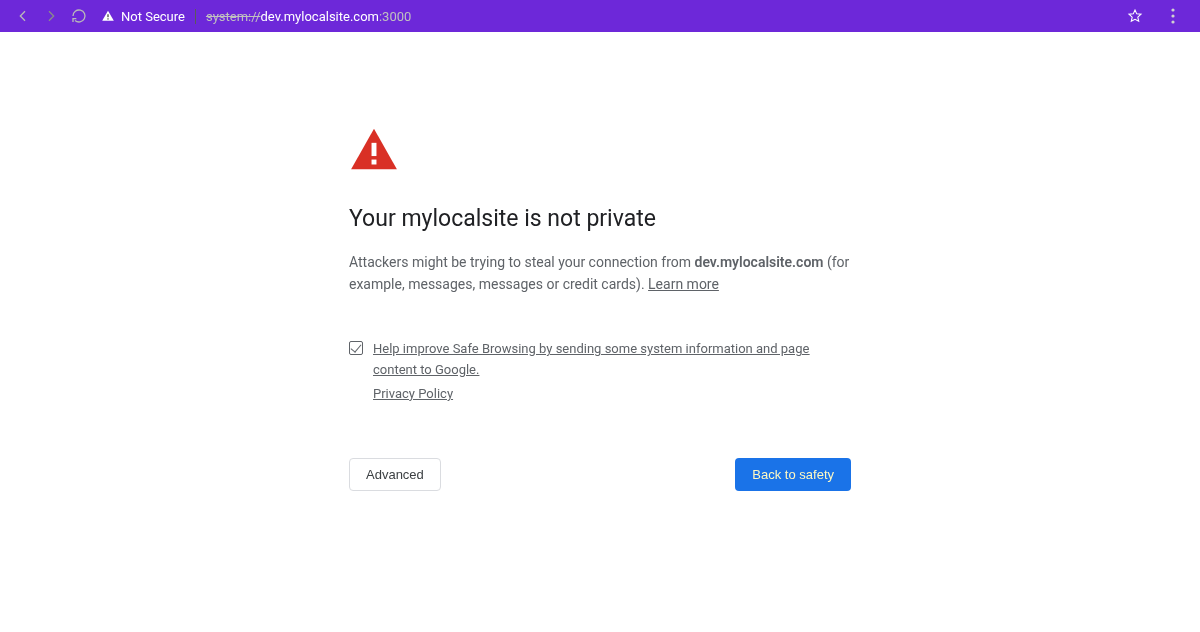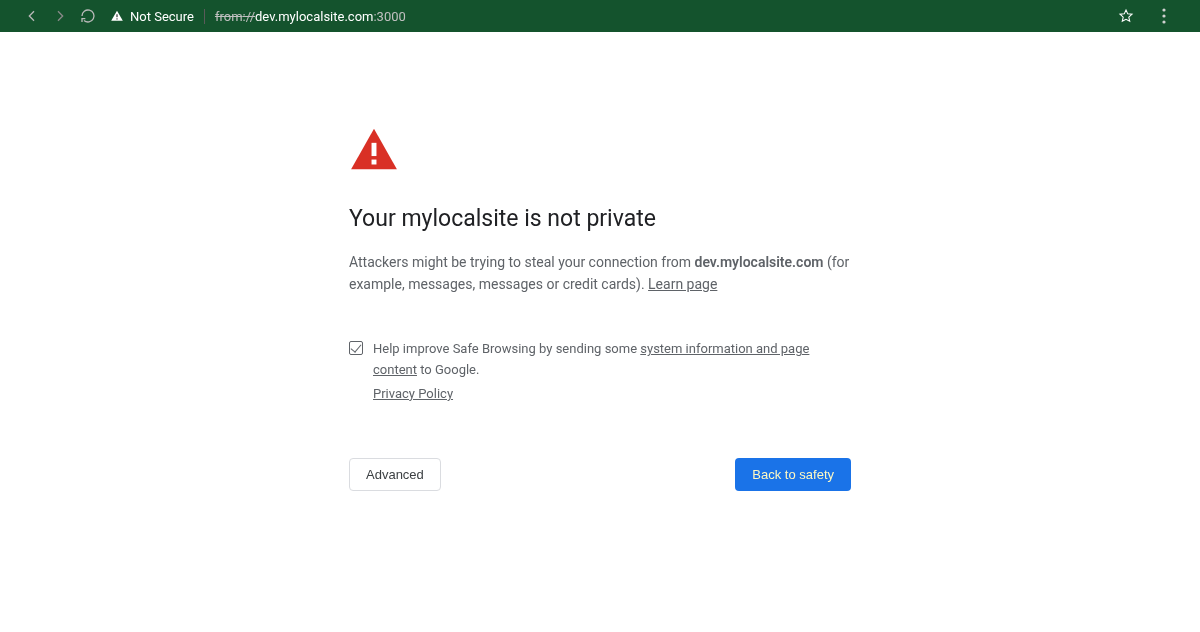--- a/index.html
+++ b/index.html
@@ -9,25 +9,25 @@
     }
     body {
       font-family: -apple-system, BlinkMacSystemFont, "Segoe UI", Roboto, Helvetica, Arial, sans-serif;
       background: #fff;
       width: 1200px;
       height: 632px;
       overflow: hidden;
     }
     
     .toolbar {
-      background: #14532d;
+      background: #6d28d9;
       height: 32px;
       display: flex;
       align-items: center;
-      padding: 0 18px;
+      padding: 0 9px;
       color: #c9c9c9;
     }
     .tb-icon {
       width: 28px;
       height: 28px;
       display: flex;
       align-items: center;
       justify-content: center;
       cursor: pointer;
       border-radius: 14px;
@@ -108,20 +108,21 @@
       letter-spacing: 0px;
     }
     .opt-row {
       margin-top: 44px;
       font-size: 13px;
       color: #5f6368;
       display: flex;
       align-items: flex-start;
       gap: 10px;
       line-height: 1.55;
+      text-decoration: underline;
     }
     .chk {
       width: 14px; height: 14px;
       border: 1px solid #5f6368;
       border-radius: 2px;
       flex: 0 0 14px;
       margin-top: 2px;
       position: relative;
       background: #fff;
     }
@@ -186,21 +187,21 @@
   <div class="addr">
     <div class="ns-chip">
       <svg class="tri" viewBox="0 0 24 24" fill="#ffffff">
           <path d="M12 3 L22 20 H2 Z"></path>
           <rect x="11" y="9" width="2" height="5" fill="#2f2f2f"></rect>
           <rect x="11" y="16" width="2" height="2" fill="#2f2f2f"></rect>
         </svg>
       <span>Not Secure</span>
     </div>
     <span class="url">
-      <span class="strike">from</span><span class="strike">://</span><span class="host">dev.mylocalsite.com</span><span>:3000</span>
+      <span class="strike">system</span><span class="strike">://</span><span class="host">dev.mylocalsite.com</span><span>:3000</span>
     </span>
   </div>
 
   <div class="star">
     <svg width="16" height="16" viewBox="0 0 24 24" fill="none" stroke="#ffffff" stroke-width="1.6">
         <path d="M12 3l2.6 5.8 6.4.6-4.8 4.3 1.4 6.3L12 17l-5.6 3 1.4-6.3L3 9.4l6.4-.6L12 3z"></path>
       </svg>
   </div>
   <div class="menu-dots">
     <svg width="4" height="16" viewBox="0 0 4 16" fill="#d0d0d0">
@@ -216,21 +217,21 @@
 
     <svg class="warn-icon" viewBox="0 0 56 50">
       <path d="M28 2 L54 48 H2 Z" fill="#d93025"></path>
       <rect x="25.2" y="18" width="5.6" height="15" fill="#ffffff"></rect>
       <rect x="25.2" y="37" width="5.6" height="5.6" fill="#ffffff"></rect>
     </svg>
 
     <h1 class="title">Your mylocalsite is not private</h1>
 
     <p class="body">
-      <span>Attackers might be trying to steal your connection from </span><b>dev.mylocalsite.com</b><span> (for example, messages, messages or credit cards). </span><a>Learn page</a>
+      <span>Attackers might be trying to steal your connection from </span><b>dev.mylocalsite.com</b><span> (for example, messages, messages or credit cards). </span><a>Learn more</a>
     </p>
 
 
     <div class="opt-row">
       <div class="chk"></div>
       <div>
         <span>Help improve Safe Browsing by sending some </span><span class="ul">system information and page content</span><span> to Google.</span>
         <a class="privacy">Privacy Policy</a>
       </div>
     </div>

